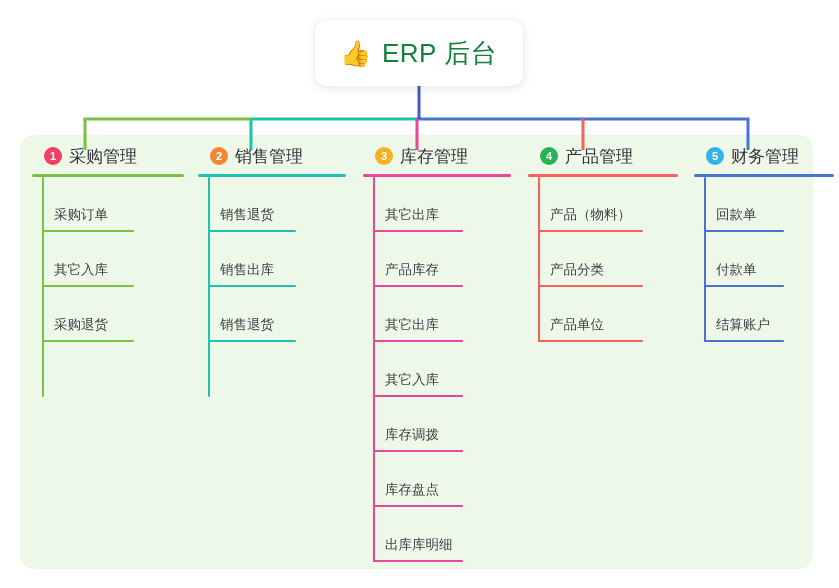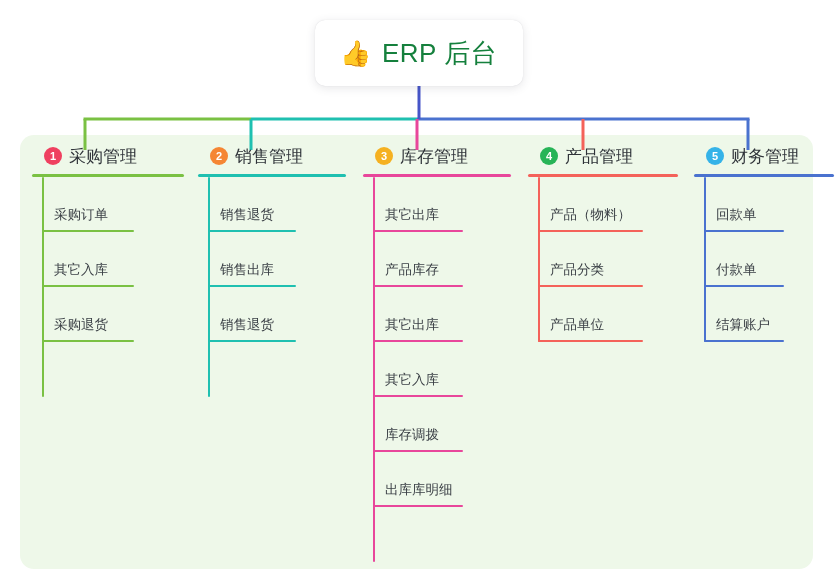--- a/index.html
+++ b/index.html
@@ -228,20 +228,24 @@
           </div>
           <div class="leaf">
             <span class="leaf-label">其它入库</span>
             <div class="leaf-rule" style="background: rgb(232, 71, 155); width: 90px;"></div>
           </div>
           <div class="leaf">
             <span class="leaf-label">库存调拨</span>
             <div class="leaf-rule" style="background: rgb(232, 71, 155); width: 90px;"></div>
           </div>
           <div class="leaf">
+            <span class="leaf-label">库存盘点</span>
+            <div class="leaf-rule" style="background: rgb(232, 71, 155); width: 90px;"></div>
+          </div>
+          <div class="leaf">
             <span class="leaf-label">出库库明细</span>
             <div class="leaf-rule" style="background: rgb(232, 71, 155); width: 90px;"></div>
           </div>
         </div>
       </div>
       <div class="column" style="left: 528px; width: 150px;">
         <div class="col-header">
           <span class="badge" style="background: rgb(39, 180, 87);">4</span>
           <span class="col-title">产品管理</span>
         </div>

